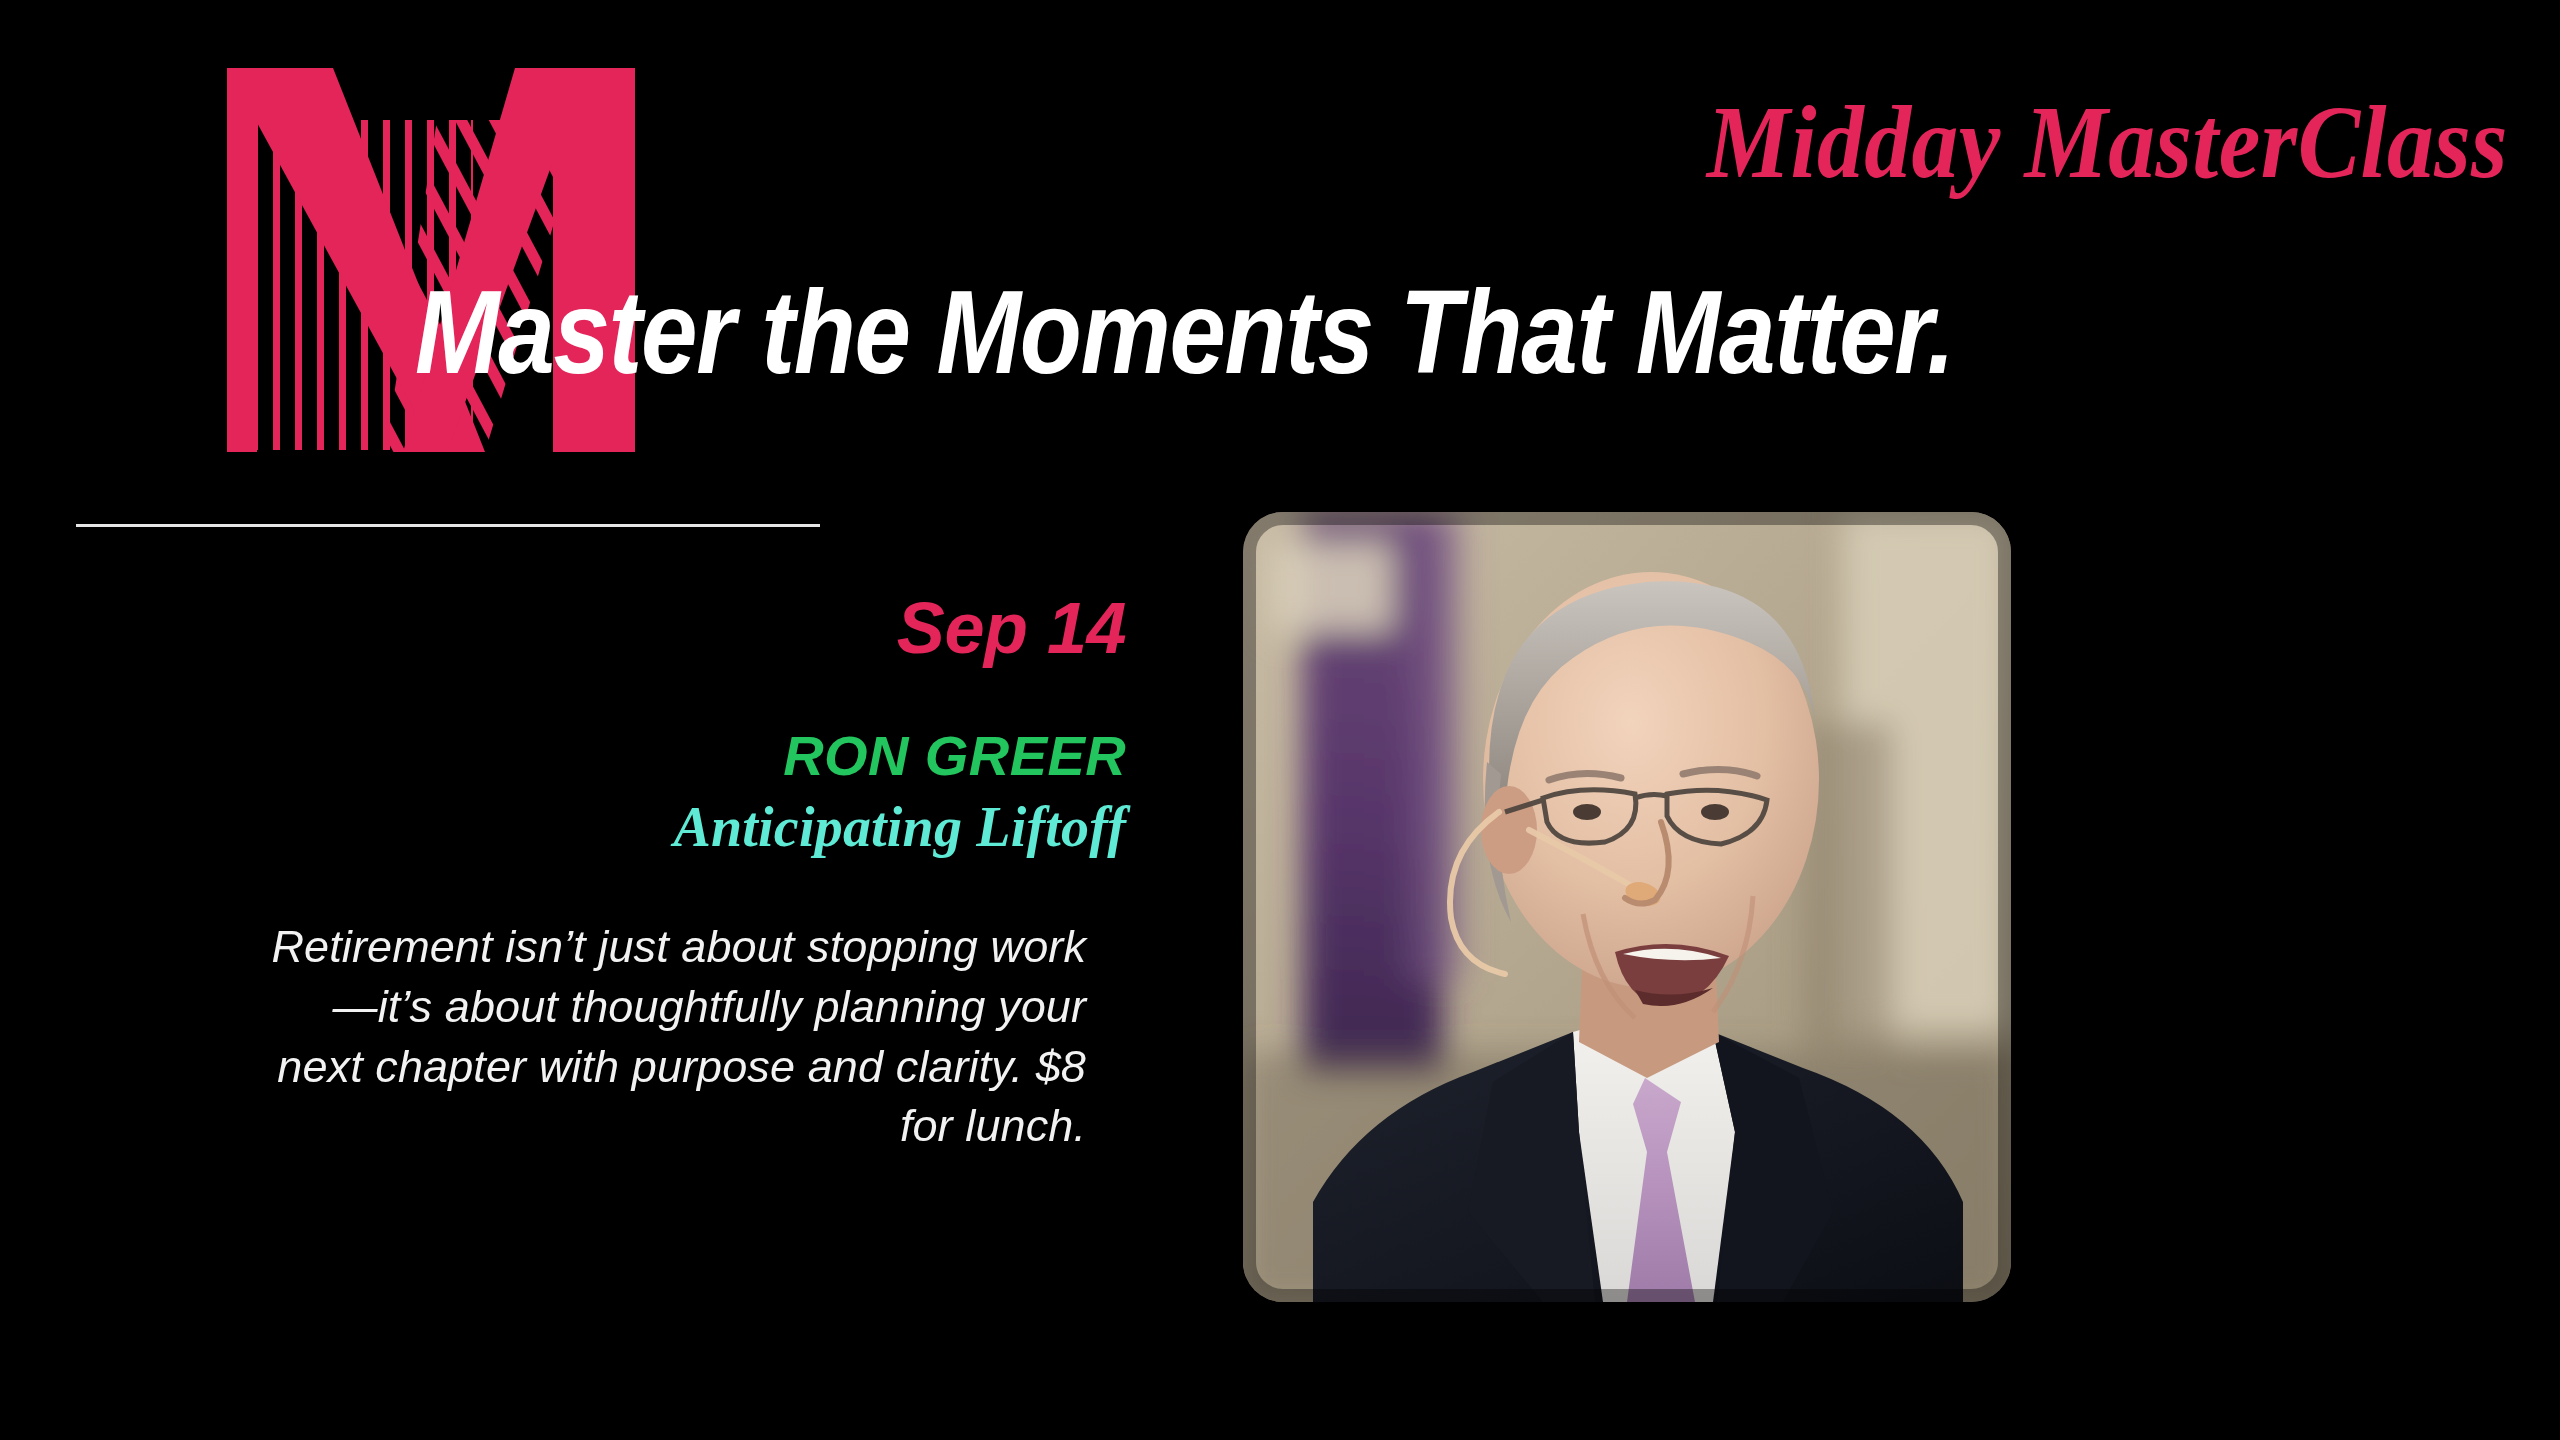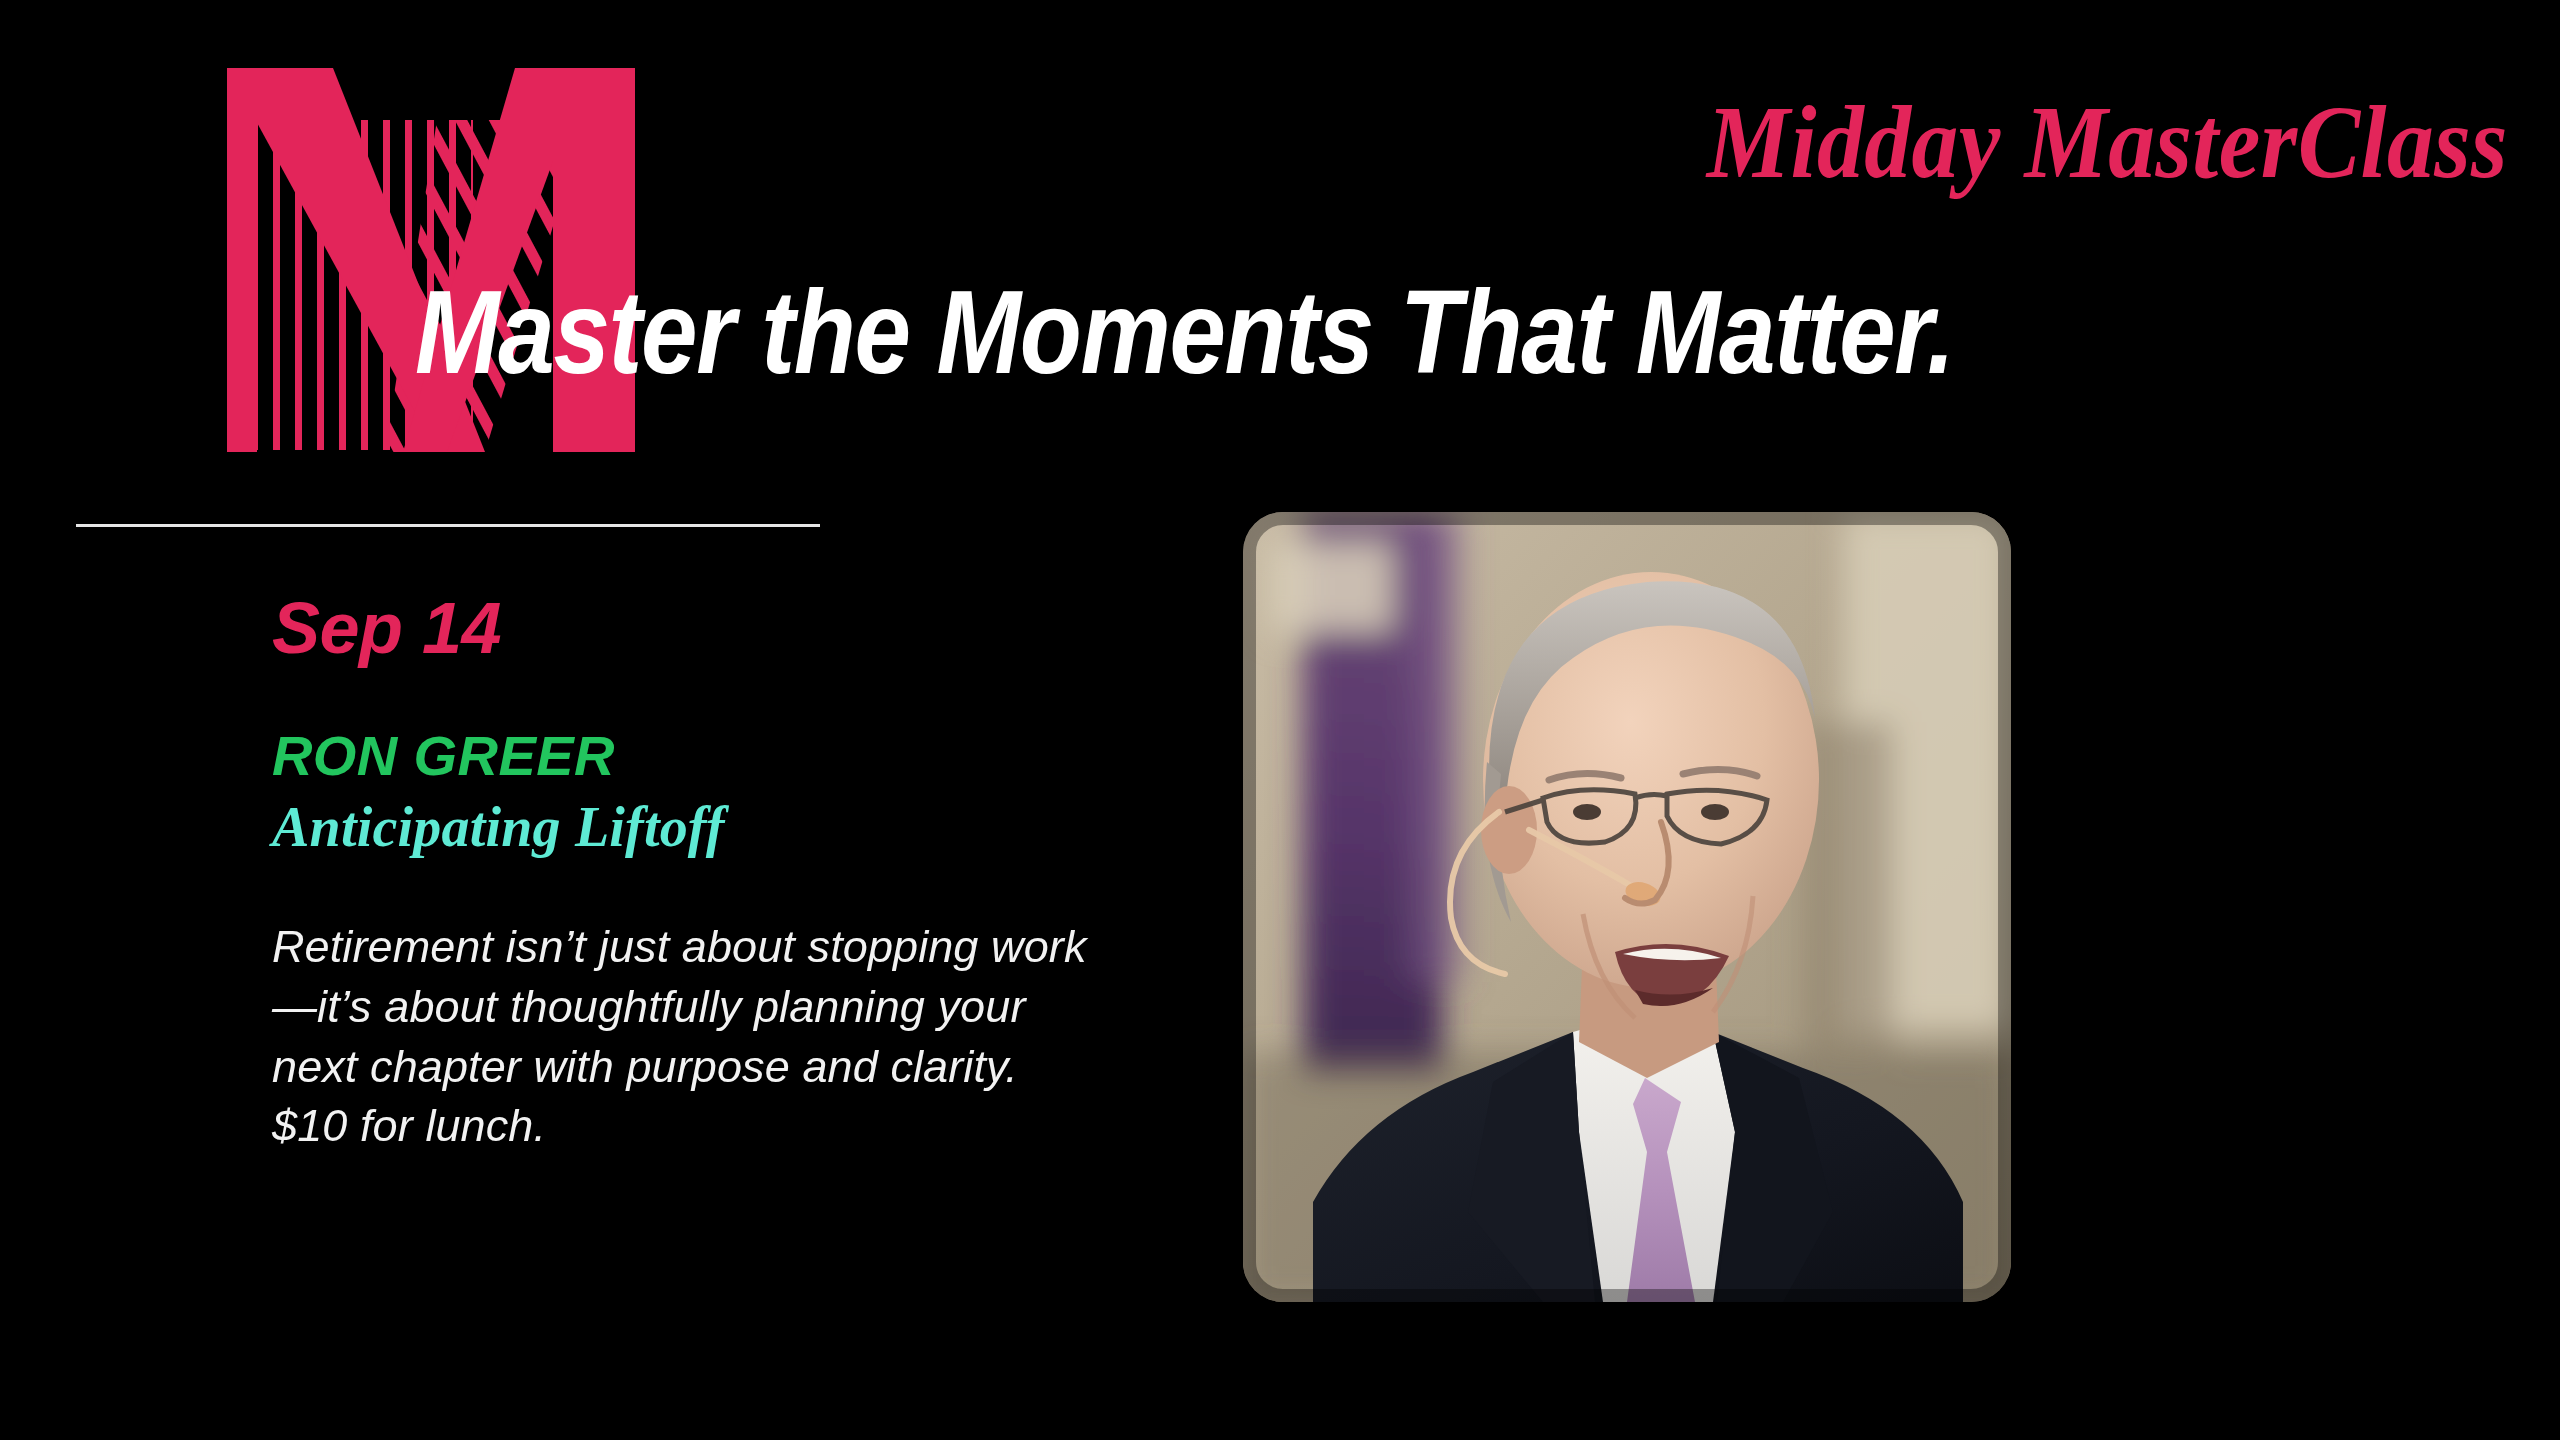--- a/index.html
+++ b/index.html
@@ -81,23 +81,24 @@
     left: 76px;
     top: 524px;
     width: 744px;
     height: 3px;
     background: #E6E6E6;
   }
 
   
   #info-column {
     position: absolute;
-    left: 272px;
+    left: 266px;
     top: 592px;
     width: 860px;
+    text-align: right;
   }
 
   #event-date {
     color: #E3255A;
     font-family: "Liberation Sans", sans-serif;
     font-weight: bold;
     font-size: 72px;
     line-height: 1.0;
     letter-spacing: -0.5px;
     margin: 0 0 62px 0;
@@ -193,21 +194,21 @@
 
   <div id="divider"></div>
 
   <div id="info-column">
     <div id="event-date">Sep 14</div>
 
     <div id="speaker-name">RON GREER</div>
 
     <div id="session-title">Anticipating Liftoff</div>
 
-    <p id="session-description">Retirement isn’t just about stopping work—it’s about thoughtfully planning your next chapter with purpose and clarity.  $10 for lunch.</p>
+    <p id="session-description">Retirement isn’t just about stopping work—it’s about thoughtfully planning your next chapter with purpose and clarity.  $8 for lunch.</p>
   </div>
 
   <div id="speaker-photo">
     <svg viewBox="0 0 768 790" xmlns="http://www.w3.org/2000/svg" aria-hidden="true">
       <defs>
         <linearGradient id="bgWall" x1="0" y1="0" x2="1" y2="1">
           <stop offset="0%" stop-color="#C9BCA6"></stop>
           <stop offset="45%" stop-color="#B5A890"></stop>
           <stop offset="100%" stop-color="#9C9078"></stop>
         </linearGradient>

